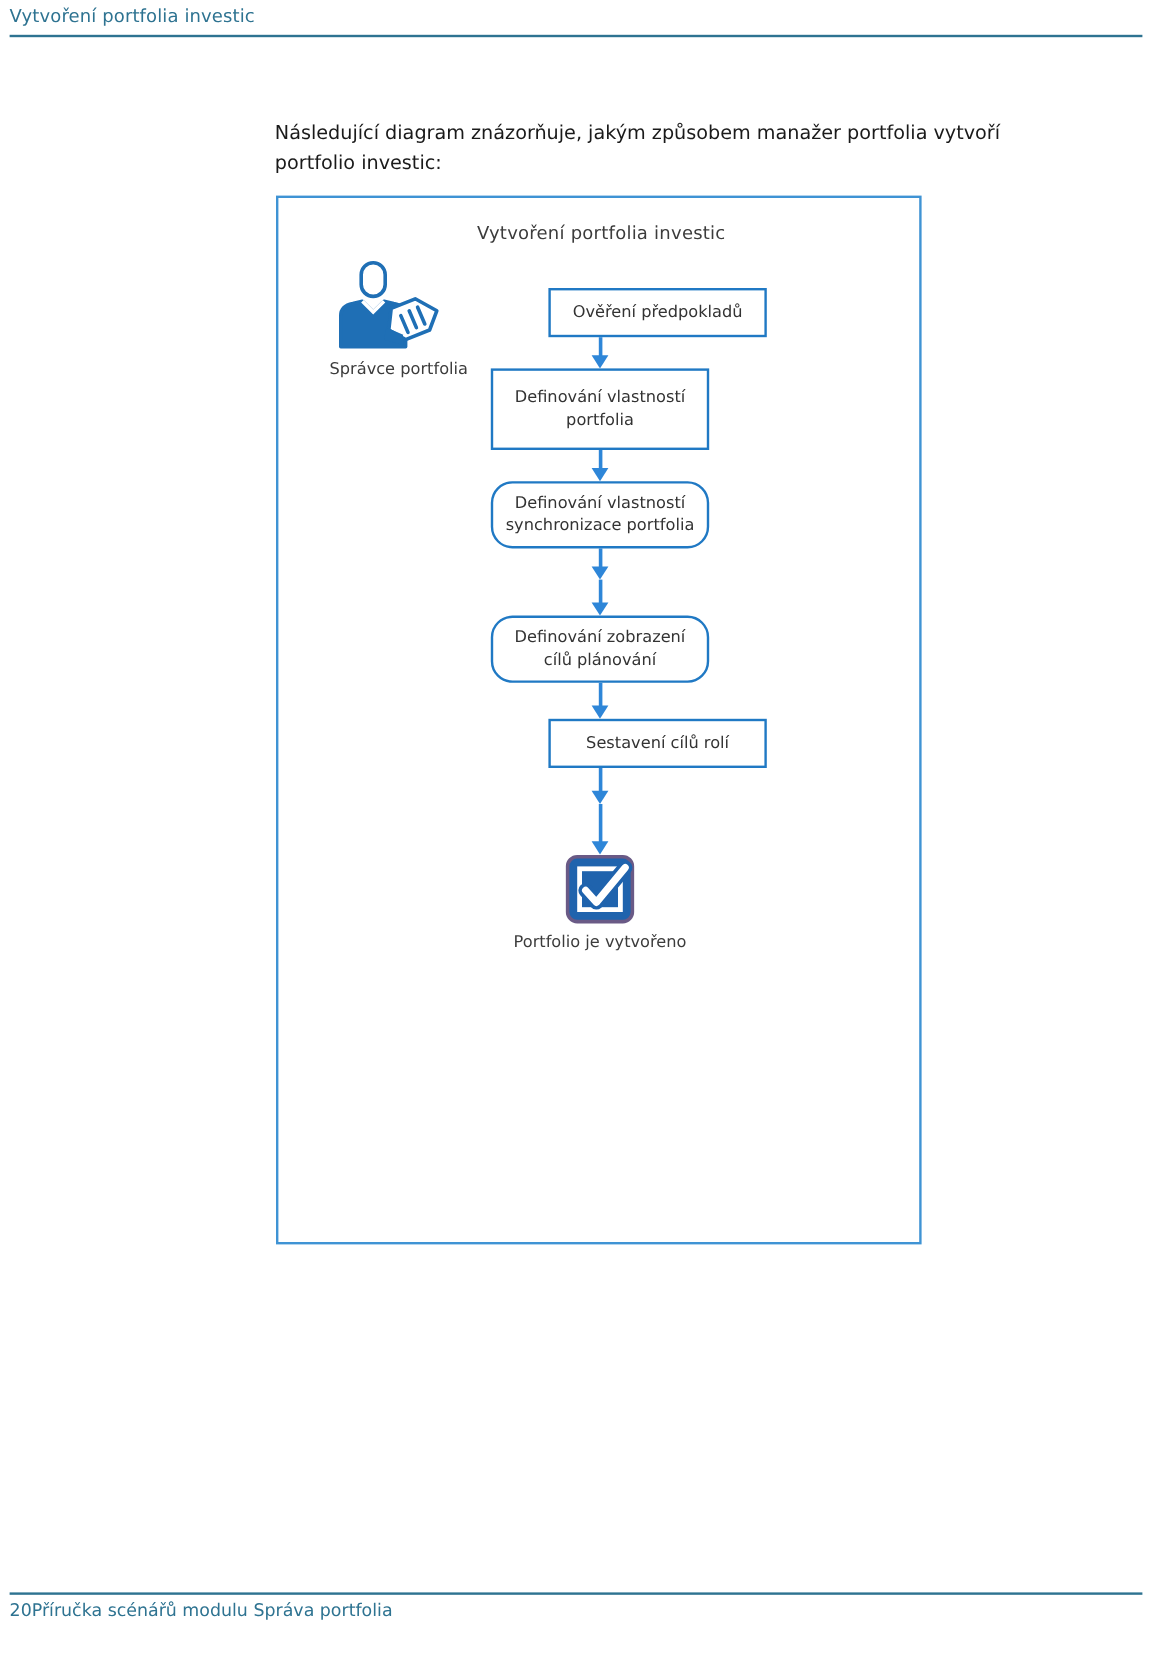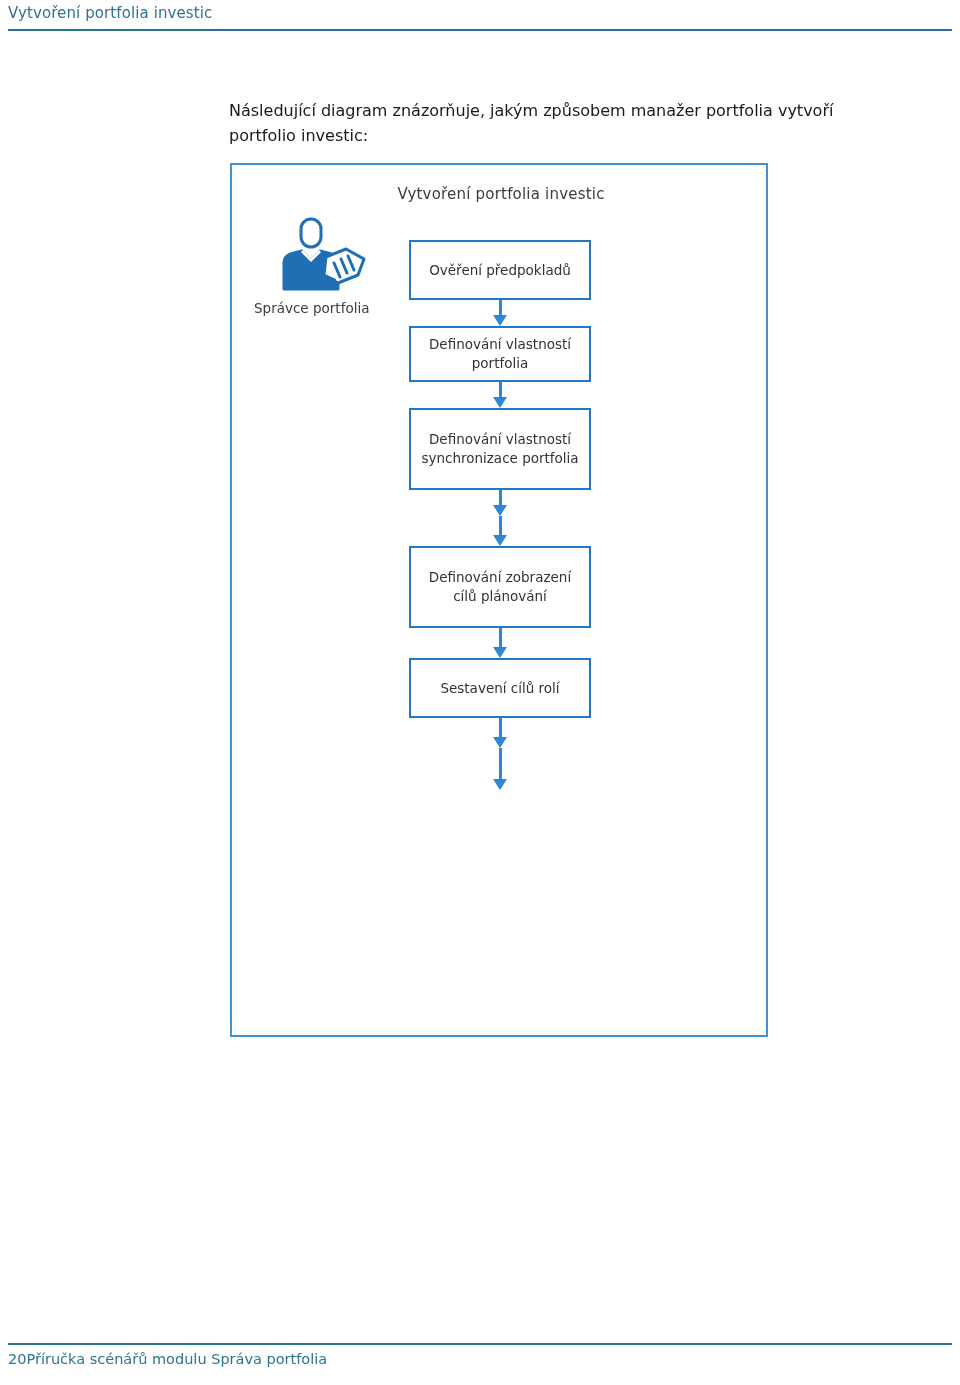--- a/index.html
+++ b/index.html
@@ -75,21 +75,21 @@
     color: #3c3c3c;
     letter-spacing: 0.2px;
   }
 
   
   .actor-block {
     position: absolute;
     left: 22px;
     top: 50px;
     width: 136px;
-    text-align: left;
+    text-align: right;
   }
   .actor-icon {
     width: 96px;
     height: 80px;
     margin: 0 auto;
     display: block;
   }
   .actor-label {
     margin-top: 4px;
     font-size: 13.5px;
@@ -112,23 +112,23 @@
     background: #ffffff;
     color: #333333;
     font-size: 13.5px;
     line-height: 19px;
     text-align: center;
     display: flex;
     align-items: center;
     justify-content: center;
     padding: 4px 6px;
   }
-  .flow-step.h1 { height: 60px; }
-  .flow-step.h2 { height: 56px; }
-  .flow-step.h3 { height: 82px; }
+  .flow-step.h1 { height: 41px; margin-left: 48px; }
+  .flow-step.h2 { height: 68px; }
+  .flow-step.h3 { height: 56px; border-radius: 18px; }
 
   
   .connector {
     position: relative;
     width: 182px;
     display: flex;
     justify-content: center;
   }
   .connector .shaft {
     width: 3px;
@@ -167,21 +167,21 @@
     margin-top: 6px;
     font-size: 13.5px;
     line-height: 19px;
     color: #3c3c3c;
   }
 
   
   .page-footer {
     position: absolute;
     left: 0;
-    bottom: 0;
+    bottom: 16px;
     width: 960px;
     height: 48px;
   }
   .page-footer .footer-rule {
     position: absolute;
     left: 8px;
     top: 6px;
     width: 944px;
     height: 2px;
     background: #2e7391;
@@ -274,20 +274,29 @@
     <div class="connector c-mid">
       <div class="shaft"></div>
       <div class="head"></div>
     </div>
 
     <div class="connector c-long">
       <div class="shaft"></div>
       <div class="head"></div>
     </div>
 
+    <div class="end-node">
+      <svg class="end-icon" viewBox="0 0 58 58">
+        <rect x="2" y="2" width="54" height="54" rx="8" fill="#1f63ad" stroke="#6a5a86" stroke-width="3"></rect>
+        <rect x="12" y="12" width="34" height="34" fill="none" stroke="#ffffff" stroke-width="4"></rect>
+        <path d="M17 30 L26 40 L50 11" fill="none" stroke="#1f63ad" stroke-width="12" stroke-linecap="round" stroke-linejoin="round"></path>
+        <path d="M17 30 L26 40 L50 11" fill="none" stroke="#ffffff" stroke-width="6" stroke-linecap="round" stroke-linejoin="round"></path>
+      </svg>
+      <div class="end-label">Portfolio je vytvořeno</div>
+    </div>
 
   </div>
 </div>
 
 <div class="page-footer">
   <div class="footer-rule"></div>
   <div class="footer-text">20Příručka scénářů modulu Správa portfolia</div>
 </div>
 
 </body></html>

